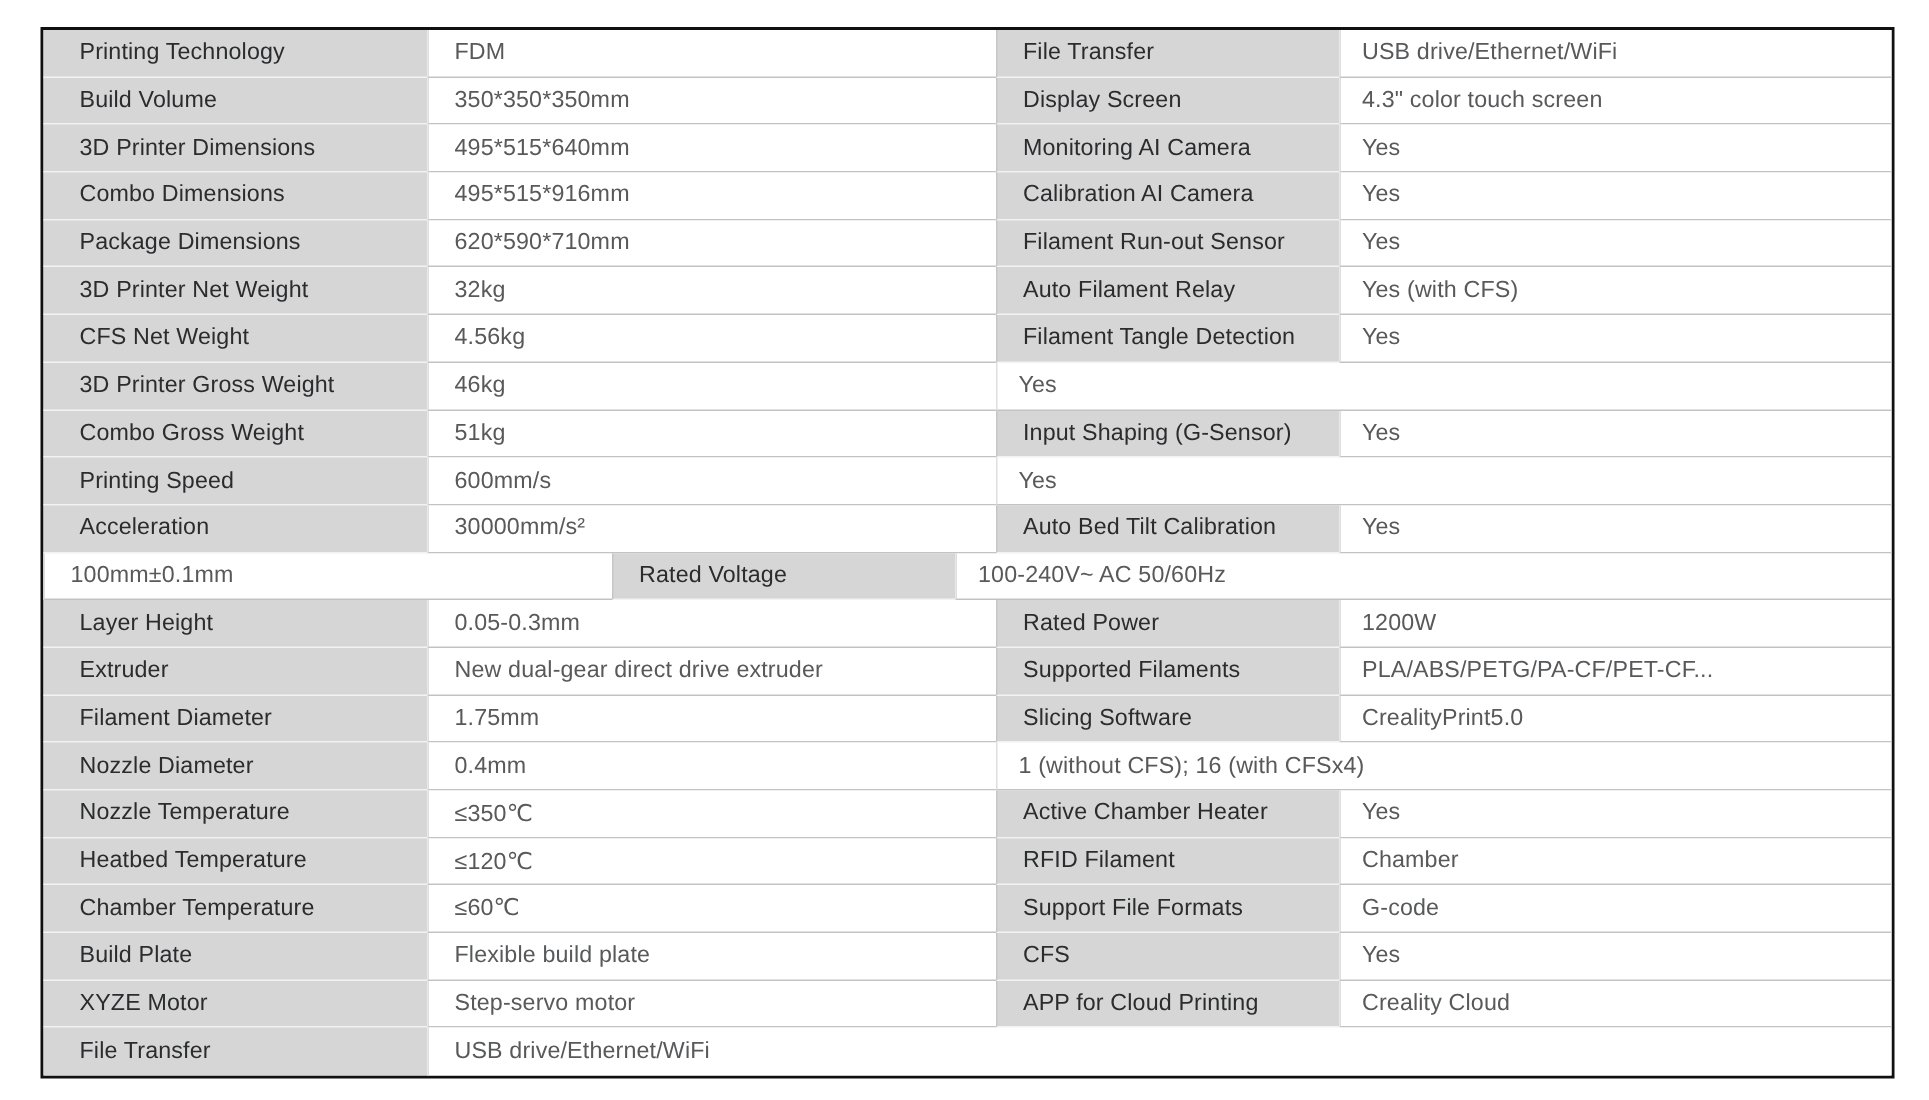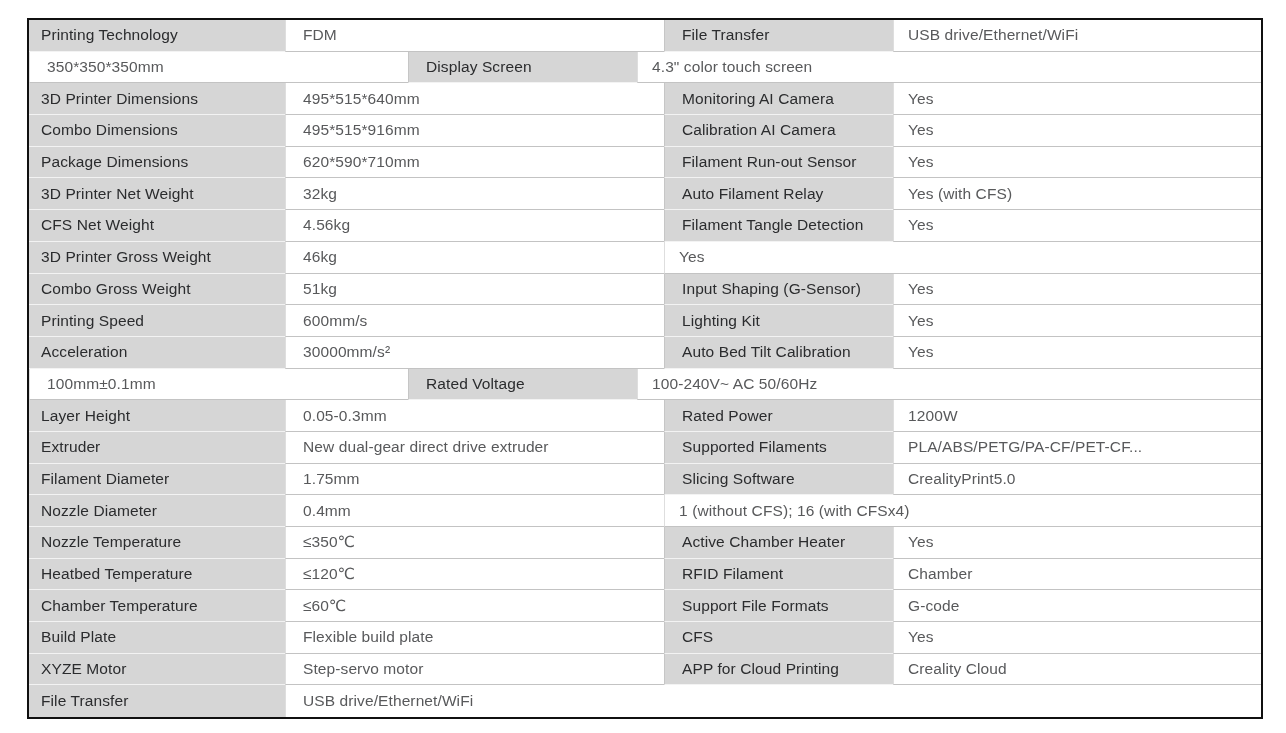--- a/index.html
+++ b/index.html
@@ -43,38 +43,39 @@
     border-bottom: 1px solid var(--divider-gray, #f3f3f3);
   }
   .value-cell {
     background: var(--value-bg, #ffffff);
     color: var(--value-text, #58595b);
     border-bottom: 1px solid var(--divider-white, #c3c3c3);
   }
   .spec-row:last-child .label-cell,
   .spec-row:last-child .value-cell { border-bottom: none; }
 
-  .label-left  { width: 256px; flex: 0 0 256px; padding-left: 12px; }
+  .label-left  { width: 256px; flex: 0 0 256px; padding-left: 24px; }
   .value-left  { width: 379px; flex: 0 0 379px; padding-left: 17px; border-left: 1px solid #dedede; text-align: right; }
   .label-right { width: 229px; flex: 0 0 229px; padding-left: 17px; border-left: 1px solid #c6c6c6; }
   .value-right { flex: 1 1 auto; padding-left: 14px; border-left: 1px solid #dedede; }
   .value-span  { flex: 1 1 auto; padding-left: 17px; border-left: 1px solid #dedede; }
 </style>
 </head>
 <body>
 
 <div class="spec-table" id="spec-table">
   <div class="spec-row">
     <div class="cell label-cell label-left">Printing Technology</div>
     <div class="cell value-cell value-left">FDM</div>
     <div class="cell label-cell label-right">File Transfer</div>
     <div class="cell value-cell value-right">USB drive/Ethernet/WiFi</div>
   </div>
 
   <div class="spec-row">
+    <div class="cell label-cell label-left">Build Volume</div>
     <div class="cell value-cell value-left">350*350*350mm</div>
     <div class="cell label-cell label-right">Display Screen</div>
     <div class="cell value-cell value-right">4.3" color touch screen</div>
   </div>
 
   <div class="spec-row">
     <div class="cell label-cell label-left">3D Printer Dimensions</div>
     <div class="cell value-cell value-left">495*515*640mm</div>
     <div class="cell label-cell label-right">Monitoring AI Camera</div>
     <div class="cell value-cell value-right">Yes</div>
@@ -117,21 +118,20 @@
   <div class="spec-row">
     <div class="cell label-cell label-left">Combo Gross Weight</div>
     <div class="cell value-cell value-left">51kg</div>
     <div class="cell label-cell label-right">Input Shaping (G-Sensor)</div>
     <div class="cell value-cell value-right">Yes</div>
   </div>
 
   <div class="spec-row">
     <div class="cell label-cell label-left">Printing Speed</div>
     <div class="cell value-cell value-left">600mm/s</div>
-    <div class="cell label-cell label-right">Lighting Kit</div>
     <div class="cell value-cell value-right">Yes</div>
   </div>
 
   <div class="spec-row">
     <div class="cell label-cell label-left">Acceleration</div>
     <div class="cell value-cell value-left">30000mm/s²</div>
     <div class="cell label-cell label-right">Auto Bed Tilt Calibration</div>
     <div class="cell value-cell value-right">Yes</div>
   </div>
 

